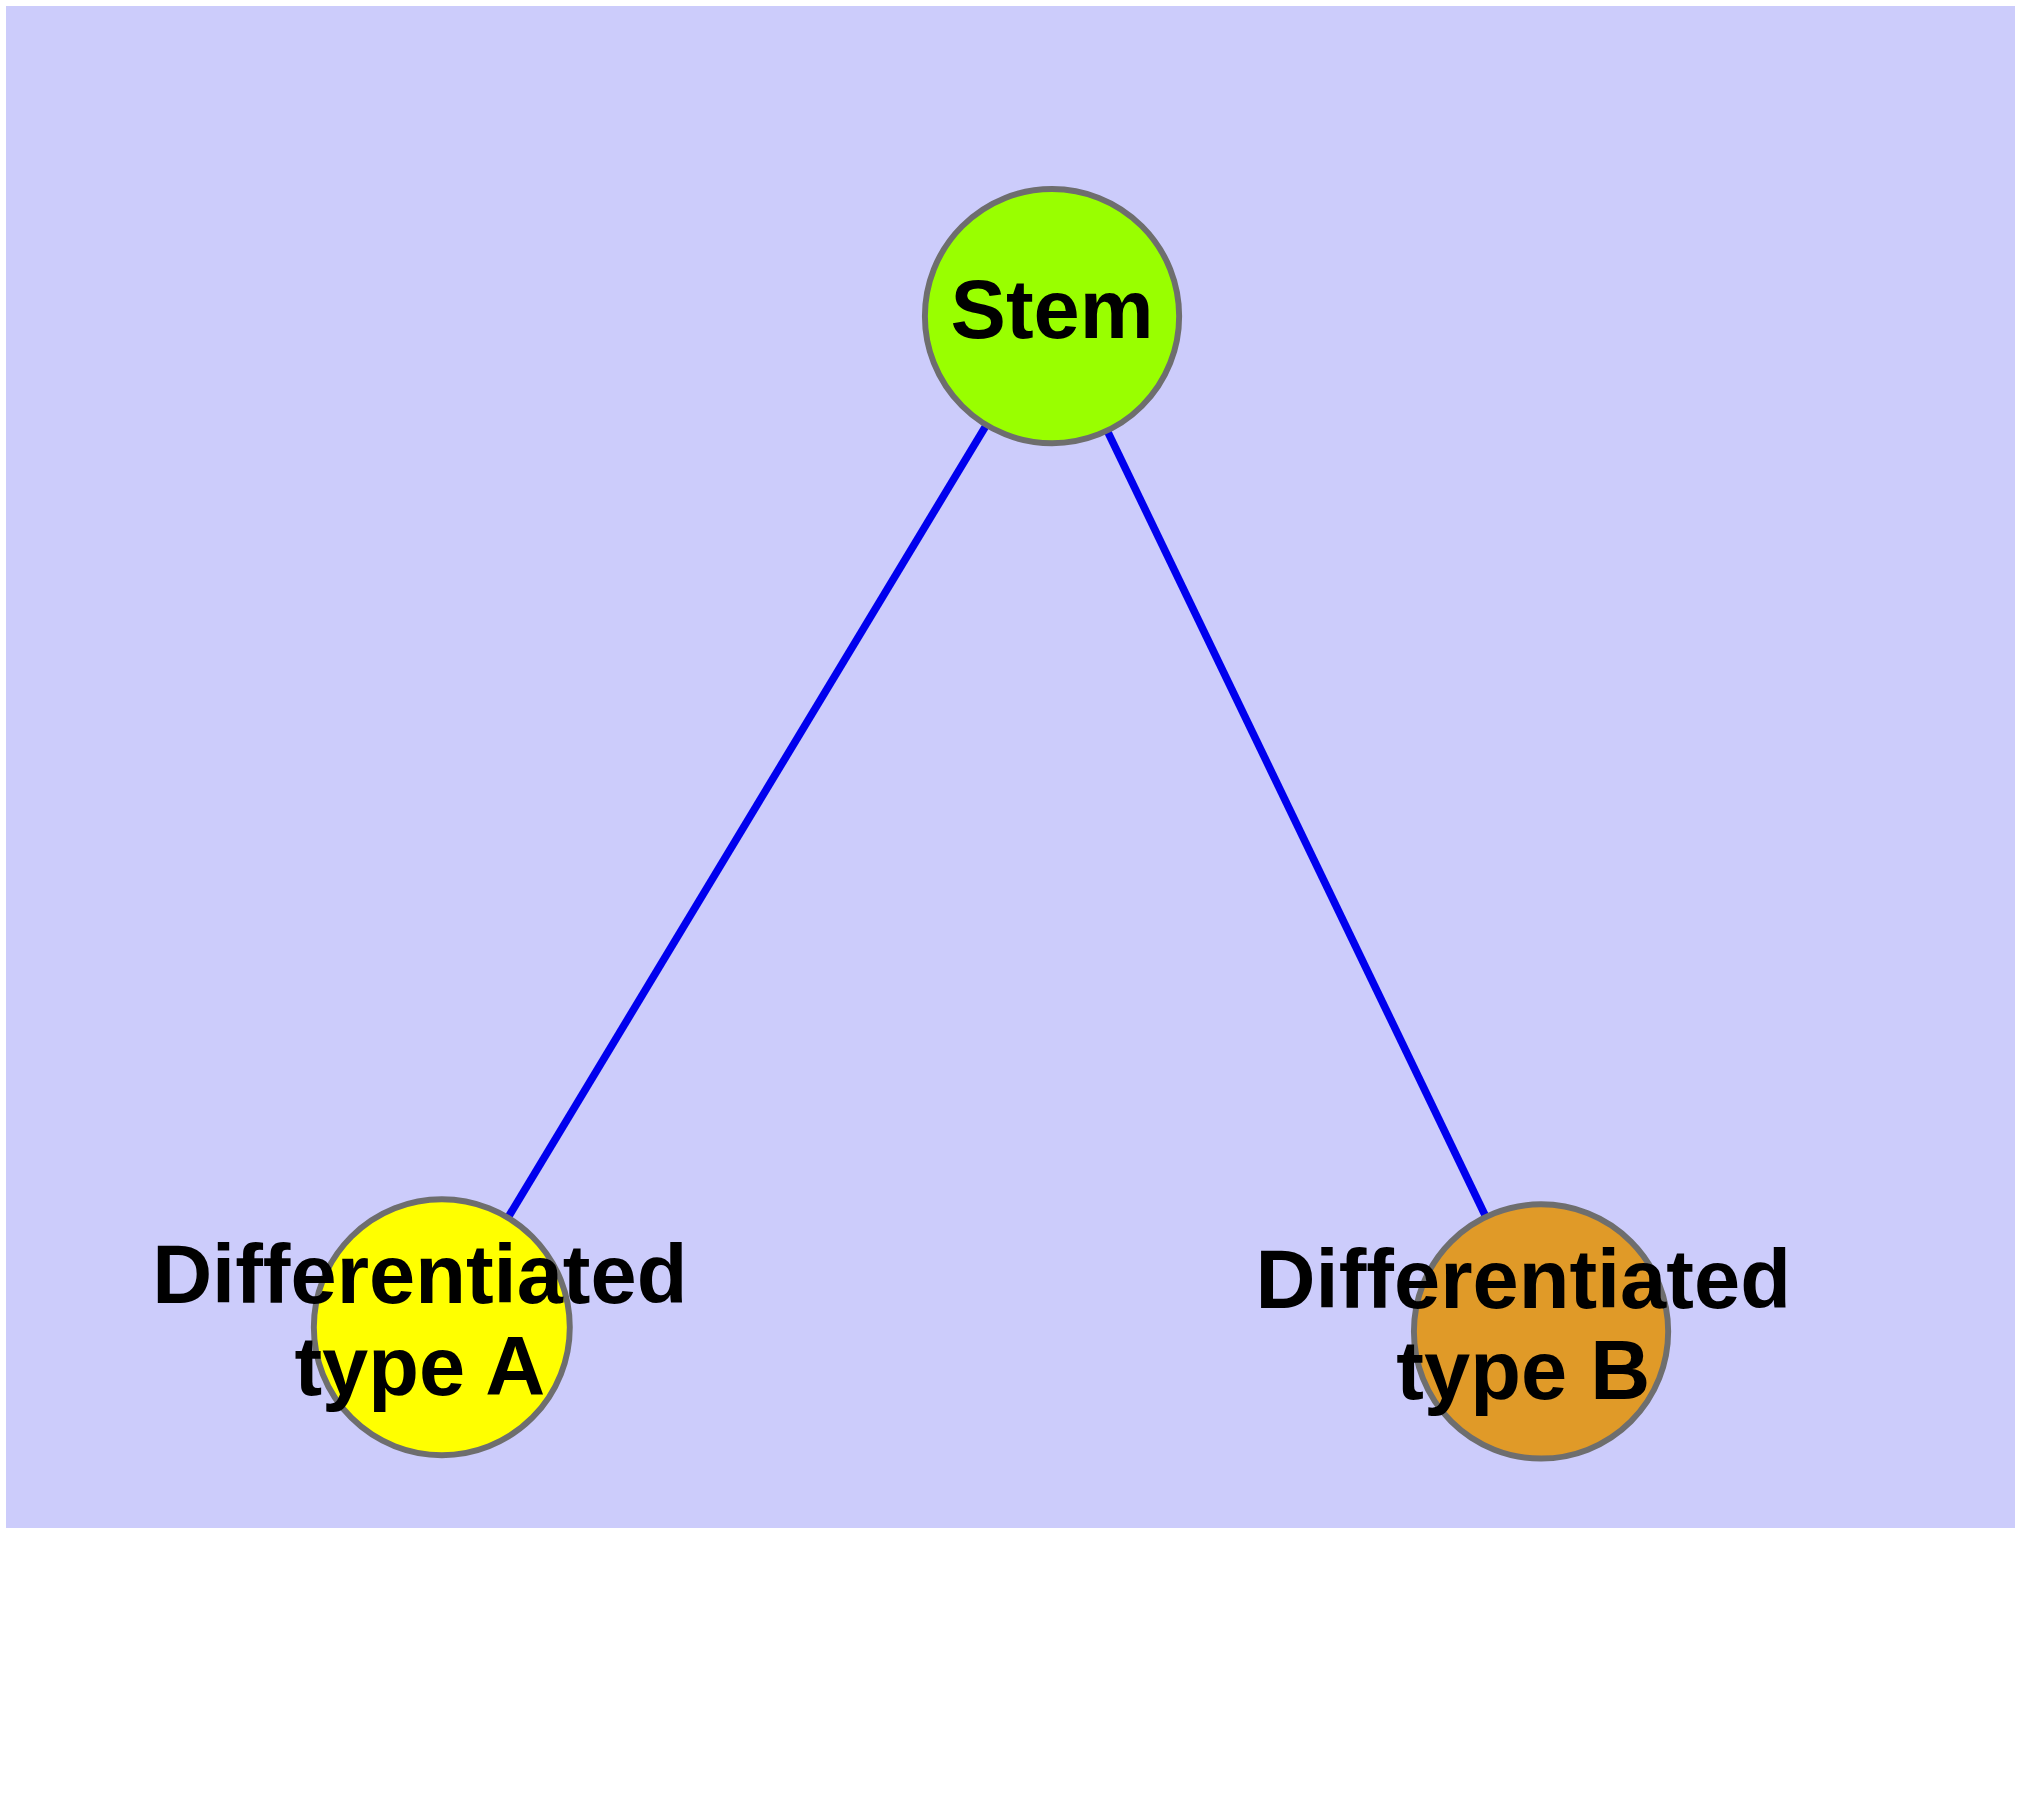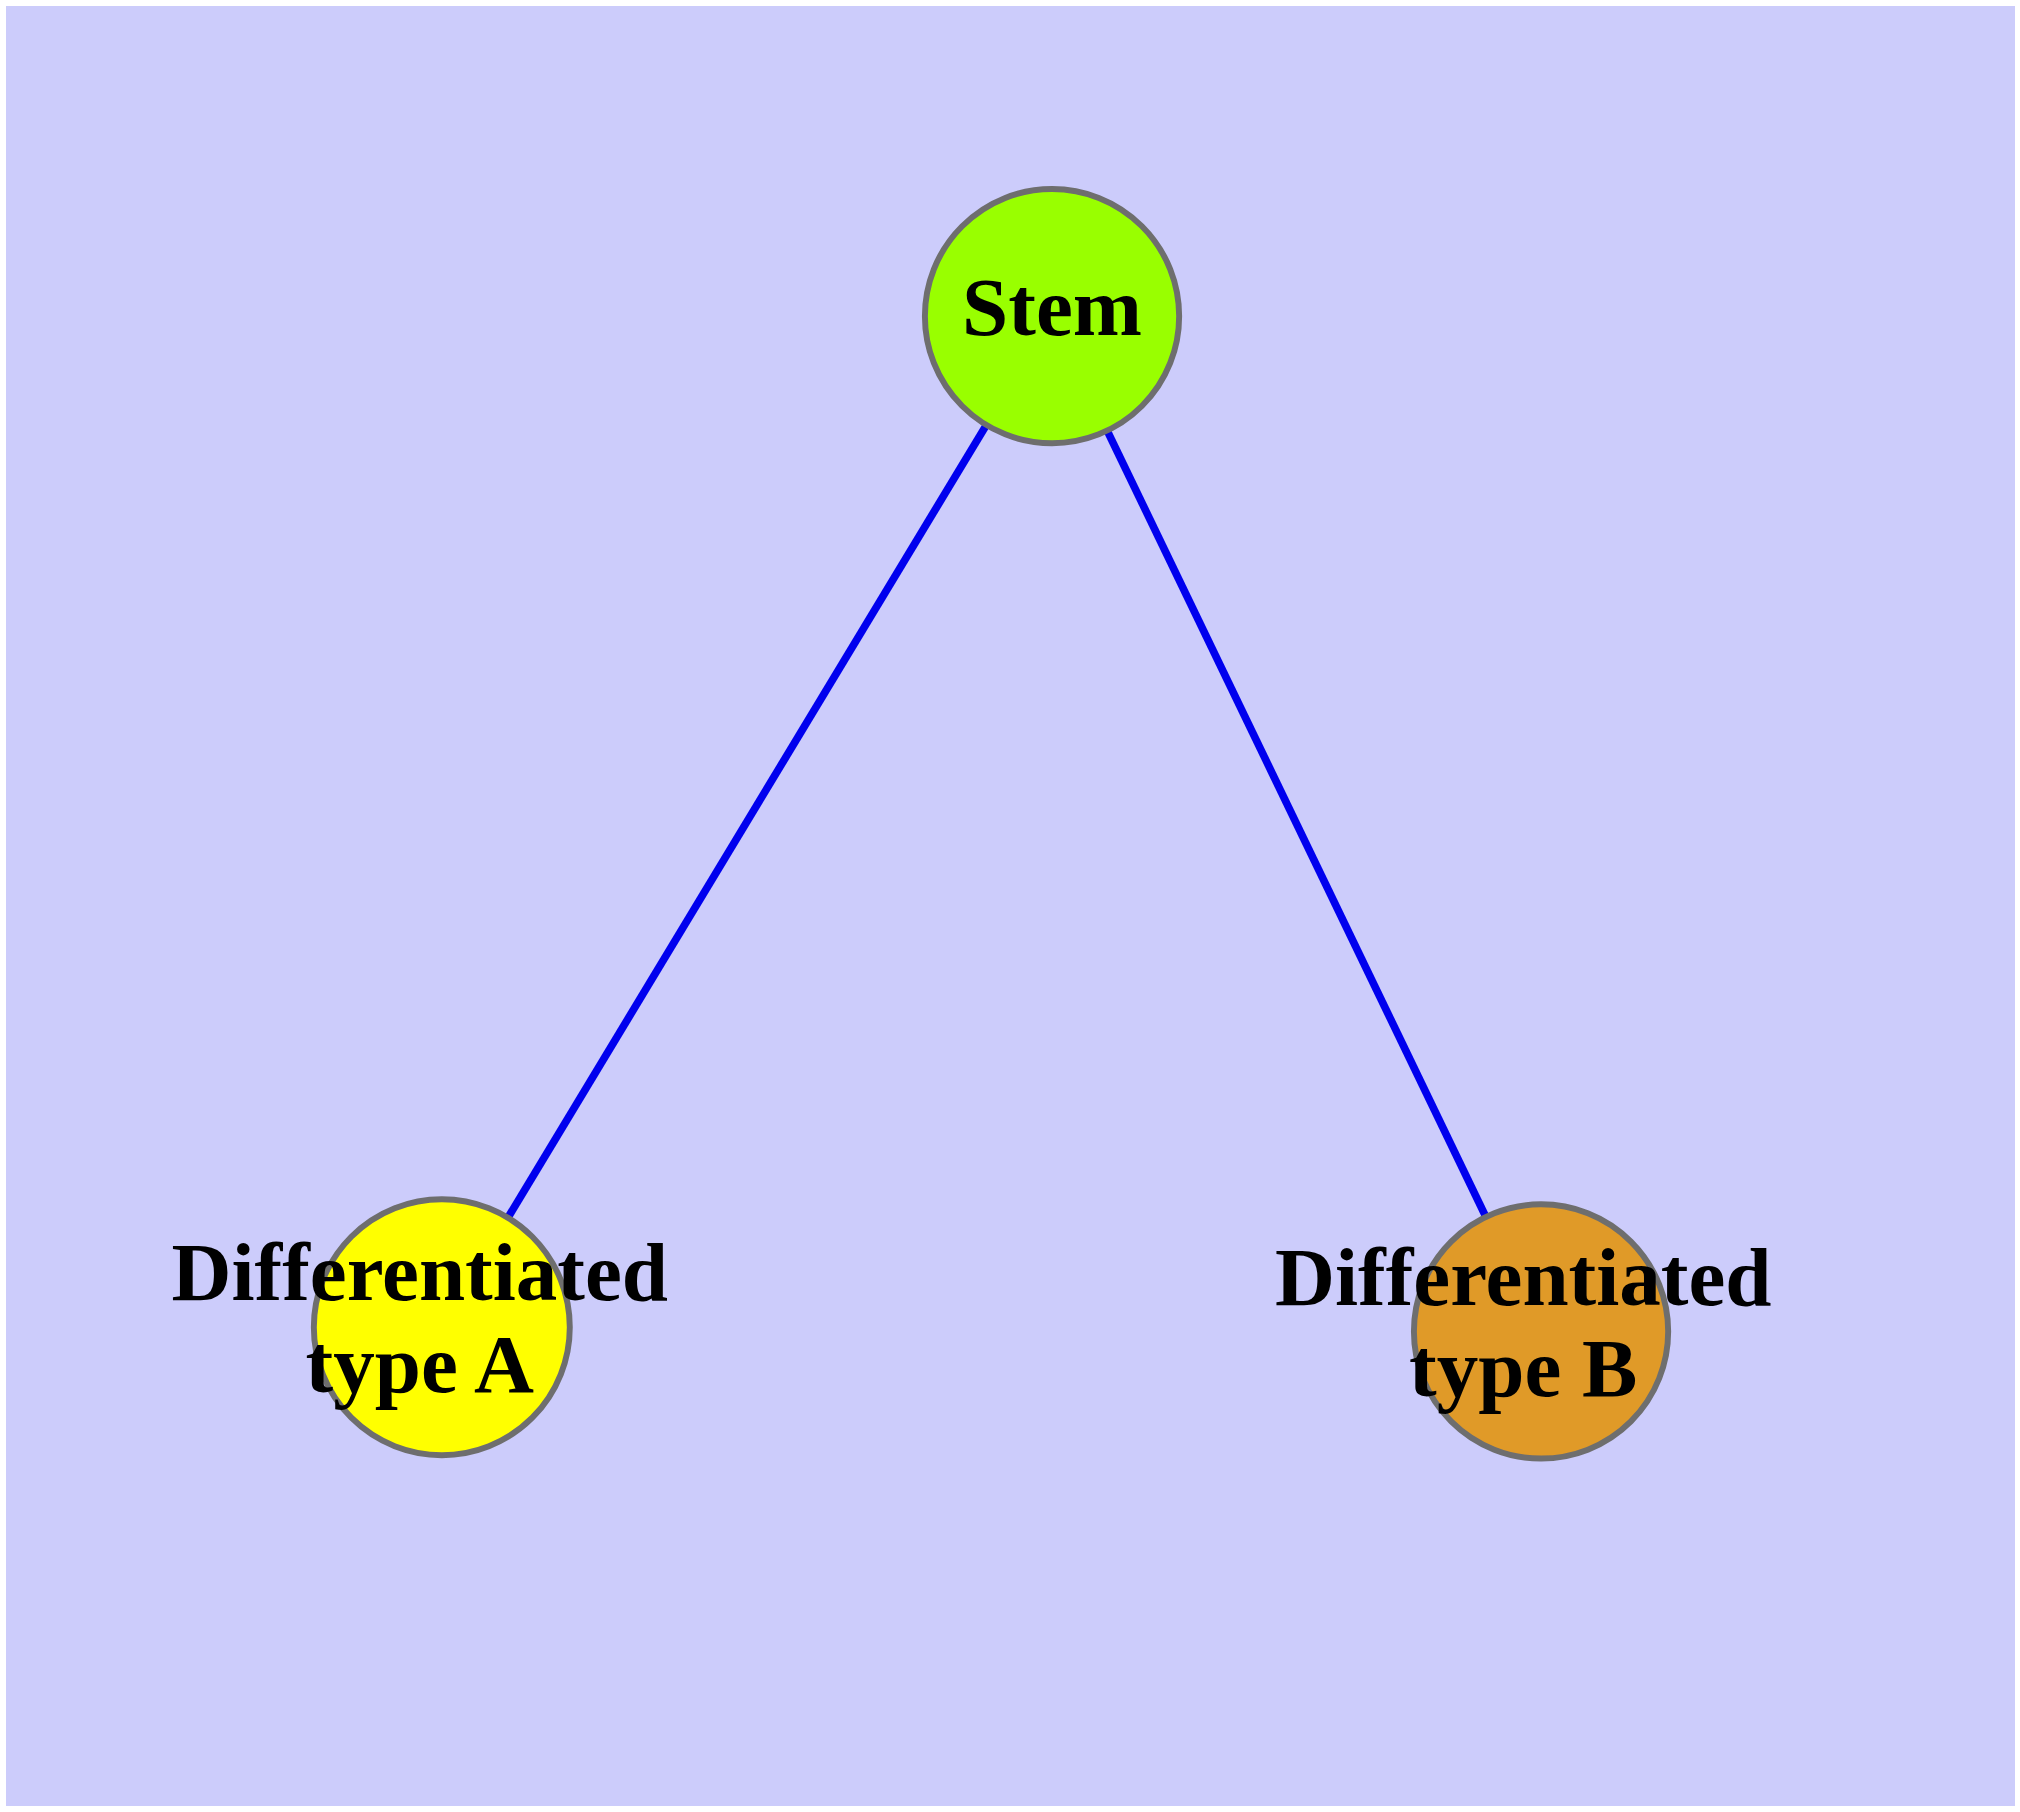--- a/index.html
+++ b/index.html
@@ -3,24 +3,24 @@
 <meta charset="utf-8">
 <style>
   html, body {
     margin: 0;
     padding: 0;
     background: #ffffff;
   }
   #stage {
     position: relative;
     width: 2021px;
-    height: 1812px;
+    height: 1528px;
     background: #ffffff;
     overflow: hidden;
-    font-family: Liberation Serif, serif;
+    font-family: Liberation Sans, sans-serif;
   }
   #canvas {
     position: absolute;
     left: 6px;
     top: 6px;
     width: 2009px;
     height: 1800px;
     background: #ccccfb;
   }
   #graph-svg {

